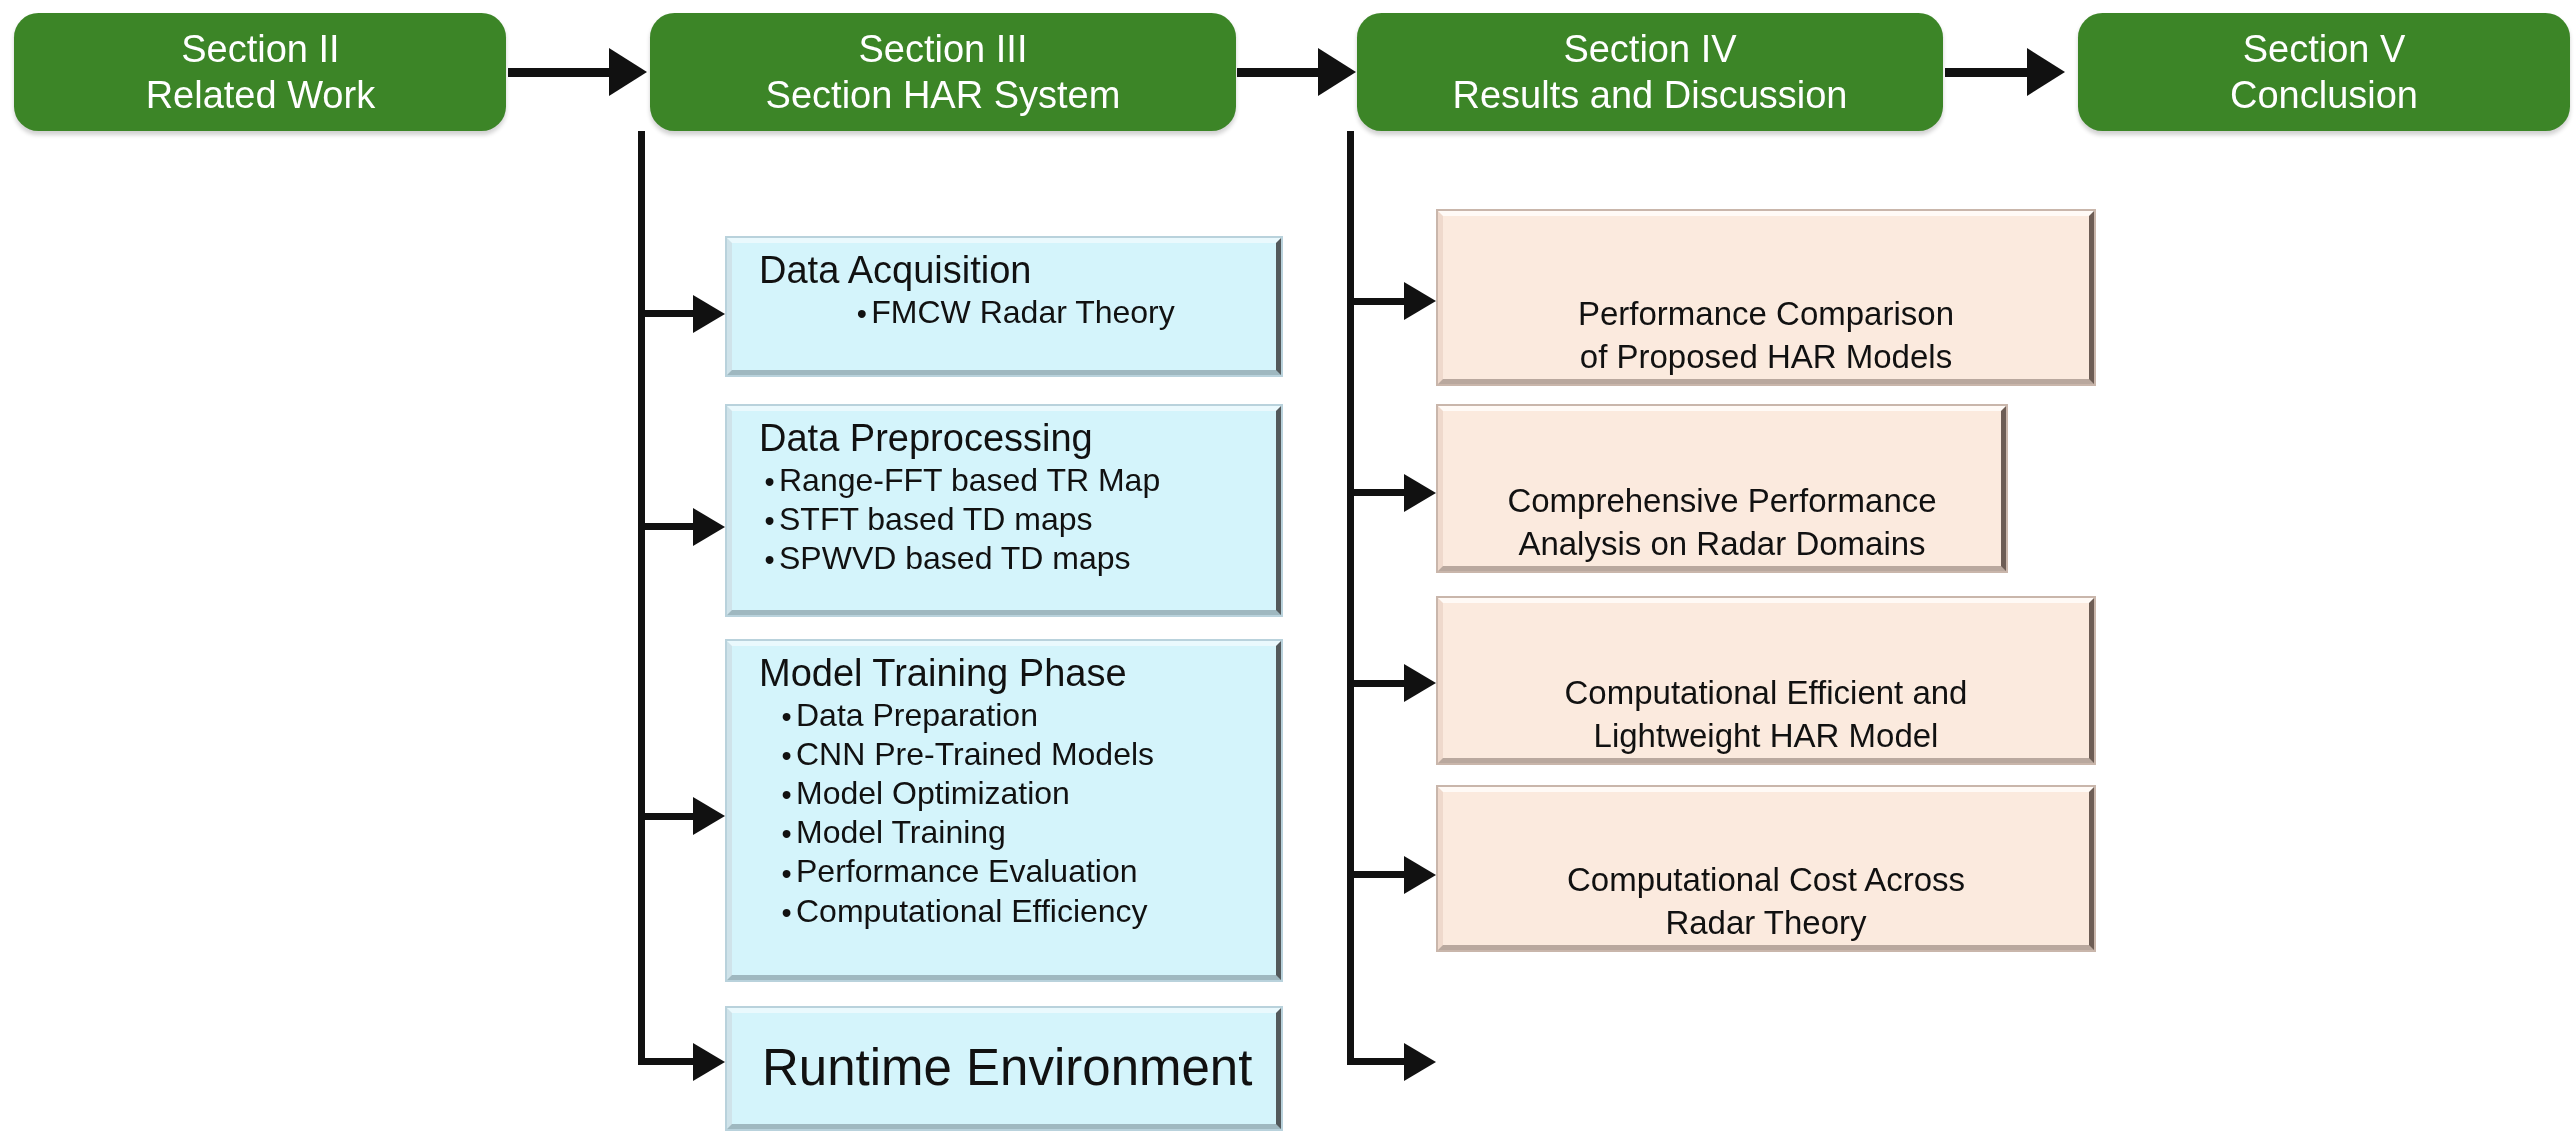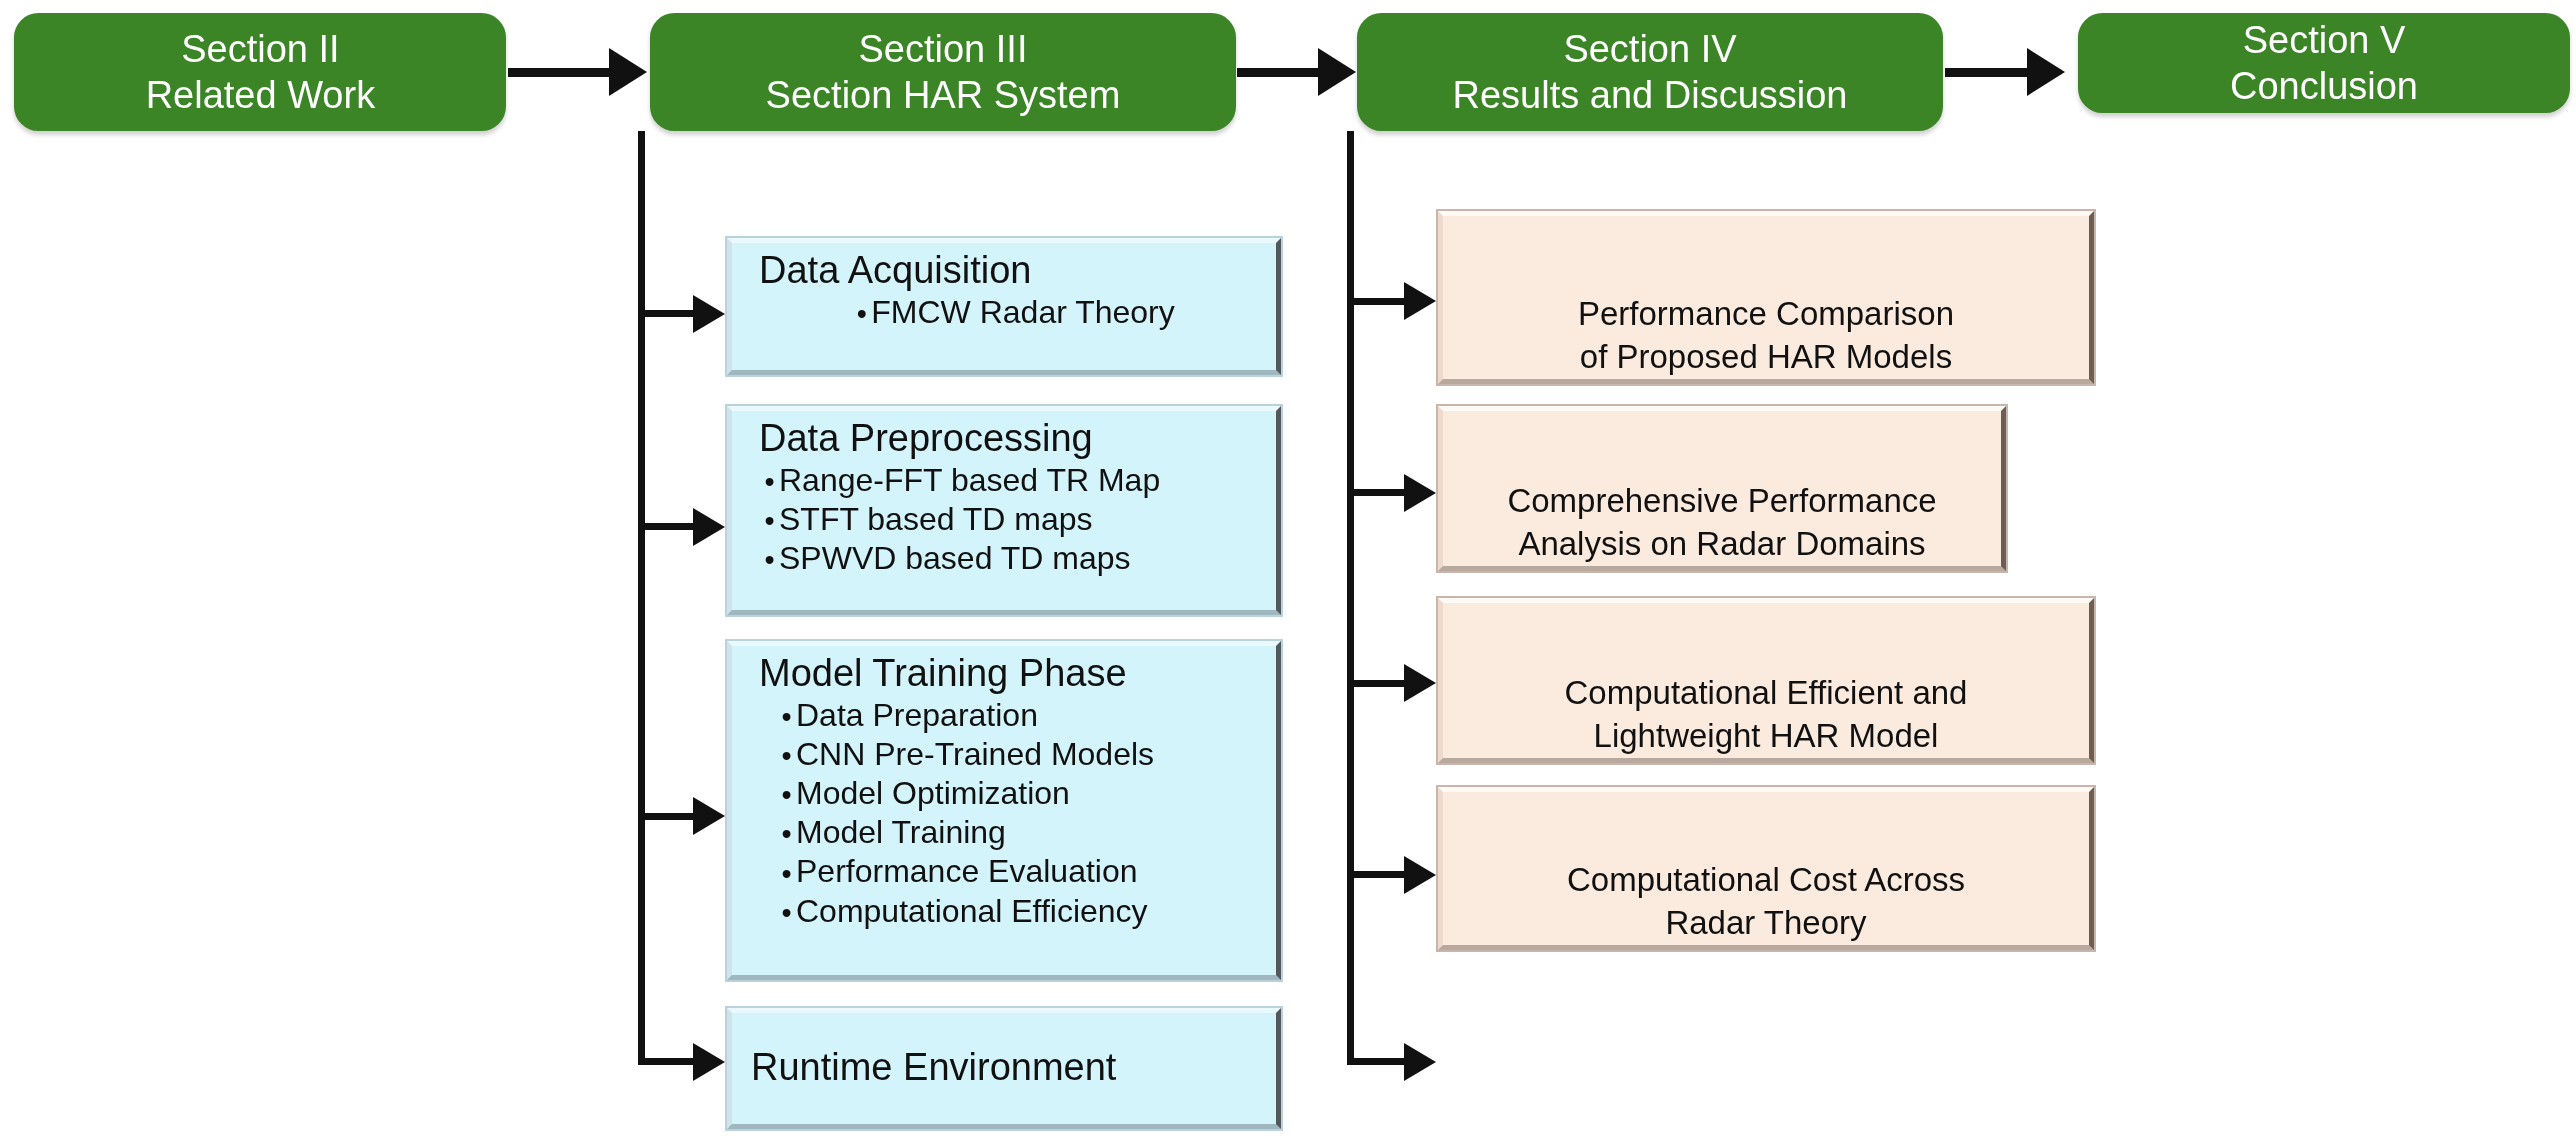--- a/index.html
+++ b/index.html
@@ -74,22 +74,22 @@
     text-align: center;
     font-size: 29px;
     line-height: 1;
     vertical-align: middle;
   }
   .blue-box.single-title {
     display: flex;
     align-items: center;
   }
   .blue-box.single-title .bx-title {
-    font-size: 38px;
-    padding-left: 19px;
+    font-size: 51px;
+    padding-left: 30px;
   }
   .bx-list.center-one {
     text-align: center;
     padding-left: 19px;
   }
   .bx-list.indent-list {
     padding-left: 26px;
   }
   .bx-list.indent-more {
     padding-left: 43px;
@@ -162,21 +162,21 @@
   <div class="section-box" style="left:650px; top:13px; width:586px; height:118px;">
     <span class="line1">Section III</span>
     <span class="line2">Section HAR System</span>
   </div>
 
   <div class="section-box" style="left:1357px; top:13px; width:586px; height:118px;">
     <span class="line1">Section IV</span>
     <span class="line2">Results and Discussion</span>
   </div>
 
-  <div class="section-box" style="left:2078px; top:13px; width:492px; height:100px;">
+  <div class="section-box" style="left:2078px; top:13px; width:492px; height:118px;">
     <span class="line1">Section V</span>
     <span class="line2">Conclusion</span>
   </div>
 
   <div class="top-arrow-shaft" style="left:508px; top:68px; width:108px;"></div>
   <div class="top-arrow-head" style="left:609px; top:48px;"></div>
 
   <div class="top-arrow-shaft" style="left:1237px; top:68px; width:94px;"></div>
   <div class="top-arrow-head" style="left:1318px; top:48px;"></div>
 

